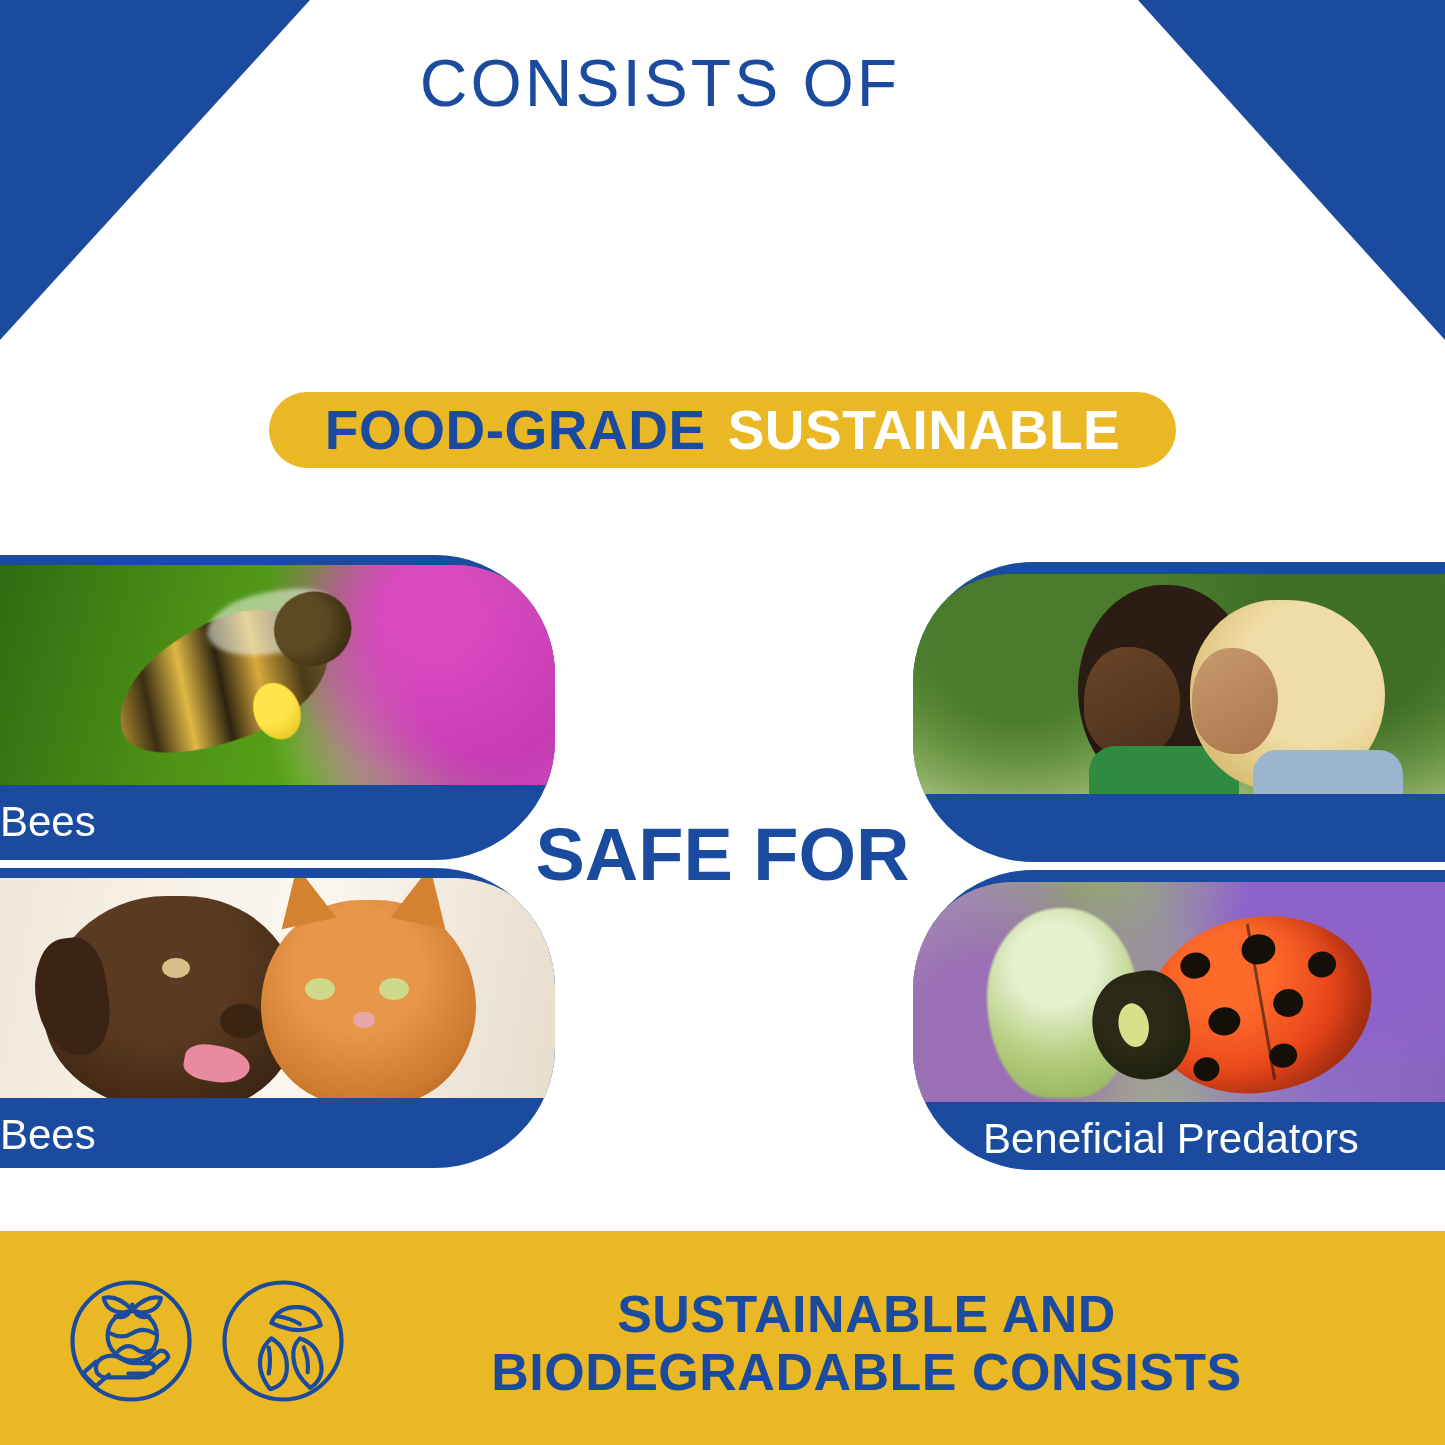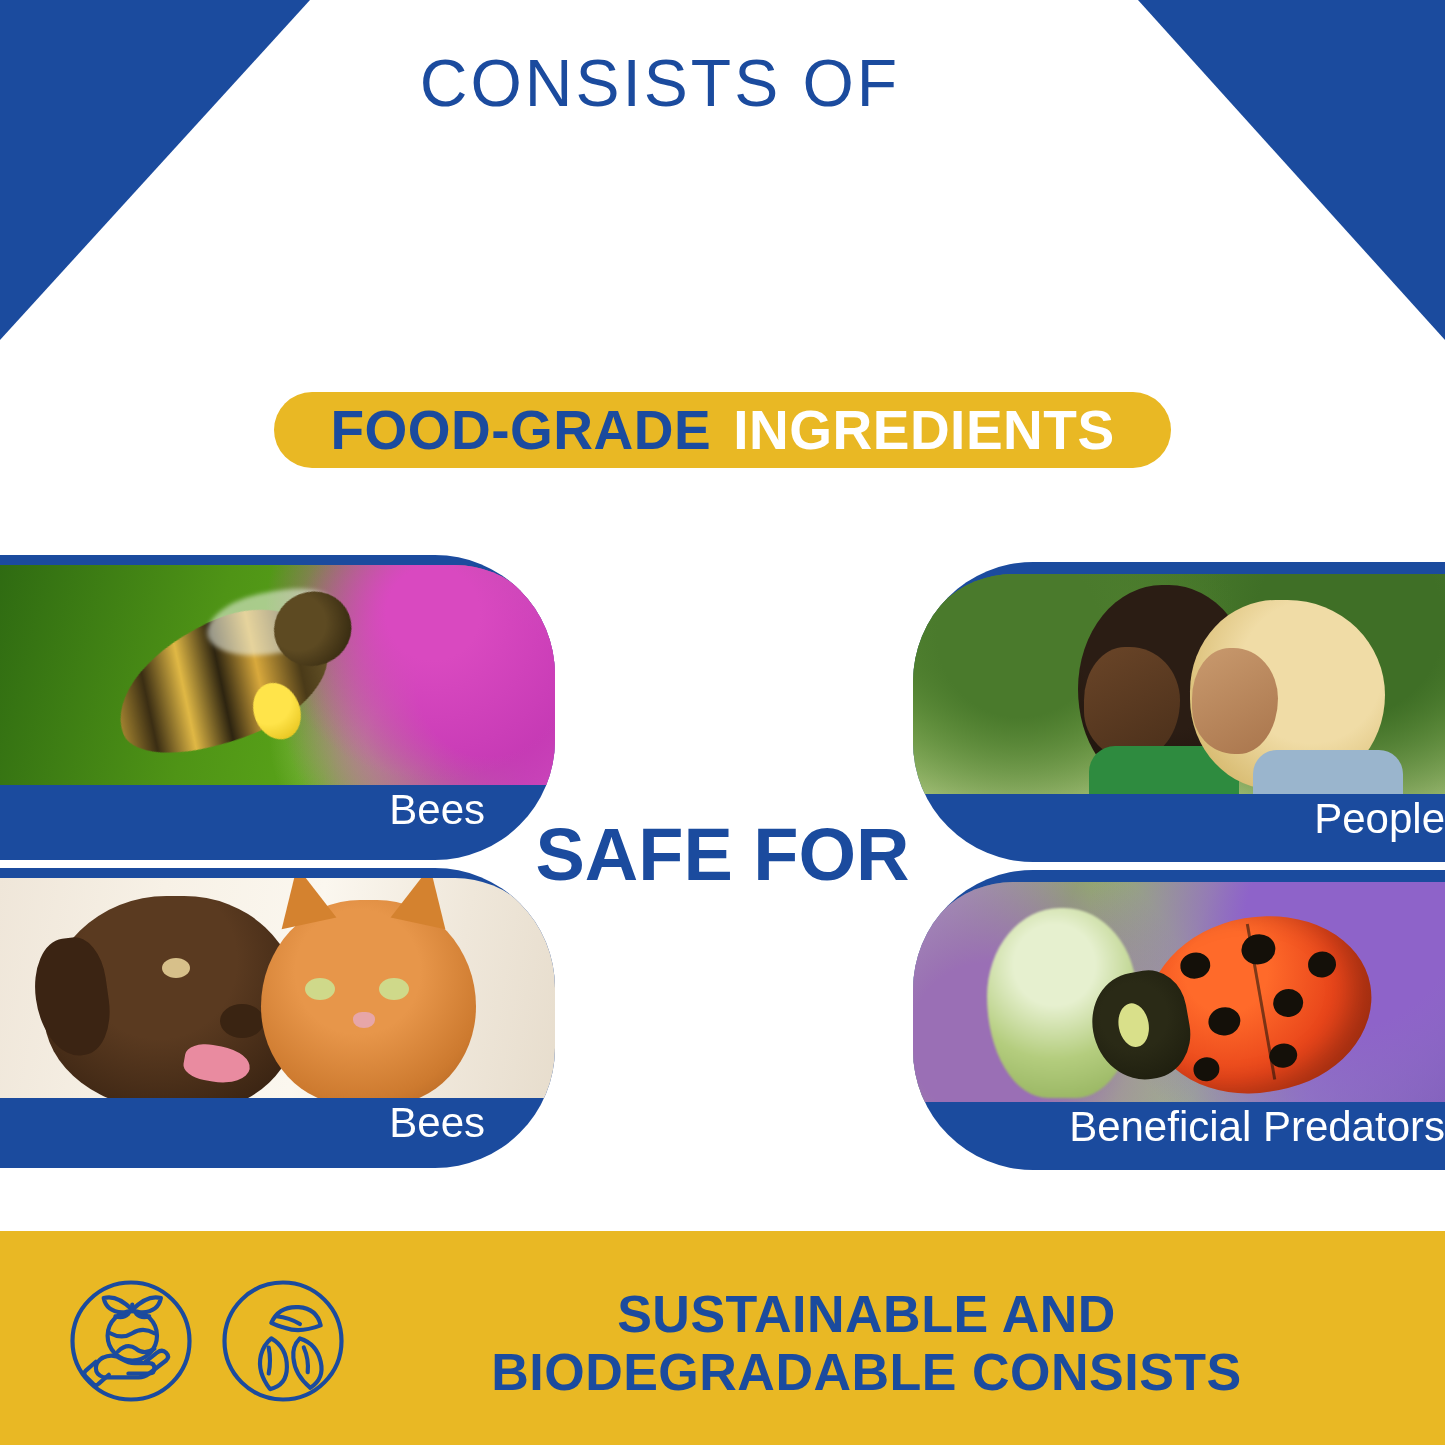--- a/index.html
+++ b/index.html
@@ -147,23 +147,23 @@
   }
   .card.left .card-photo  { margin: 10px 0 0 0; }
   .card.right .card-photo { margin: 12px 0 0 0; }
   .card.left  .card-photo { border-radius: 0 100px 0 0; }
   .card.right .card-photo { border-radius: 100px 0 0 0; }
 
   .card-label {
     color: #ffffff;
     font-size: 42px;
     font-weight: 500;
-    text-align: right;
+    text-align: left;
     line-height: 1;
-    padding-top: 4px;
+    padding-top: 16px;
     white-space: nowrap;
   }
   .card.left .card-label  { padding-right: 70px; }
   .card.right .card-label { padding-left: 70px; }
 
   
   .ph { position: absolute; inset: 0; }
 
   
   .ph-bees {
@@ -395,21 +395,21 @@
 <div class="corner-tri left"></div>
 <div class="corner-tri right"></div>
 
 <div class="hero">
   <div class="hero-eyebrow">CONSISTS OF</div>
 </div>
 
 <div class="pill-wrap">
   <div class="pill">
     <span class="pill-a">FOOD-GRADE</span>
-    <span class="pill-b">INGREDIENTS</span>
+    <span class="pill-b">SUSTAINABLE</span>
   </div>
 </div>
 
 <div class="safe-for">SAFE FOR</div>
 
 <div class="card left" id="card-bees">
   <div class="card-photo">
     <div class="ph ph-bees"></div>
     <div class="bee">
       <div class="bee-wing"></div>
@@ -445,21 +445,20 @@
     <div class="ph ph-people"></div>
     <div class="person-a">
         <div class="person-a-face"></div>
       </div>
     <div class="person-a-body" style="position:absolute;left:33%;top:78%;width:150px;height:60px;background:#2e8b3f;border-radius:26px 26px 0 0;"></div>
     <div class="person-b">
         <div class="person-b-face"></div>
       </div>
     <div class="person-b-body" style="position:absolute;left:64%;top:80%;width:150px;height:56px;background:#9ab5cd;border-radius:24px 24px 0 0;"></div>
   </div>
-  <div class="card-label">People</div>
 </div>
 
 <div class="card right" id="card-pred">
   <div class="card-photo">
     <div class="ph ph-pred"></div>
     <div class="bud"></div>
     <div class="beetle">
       <div class="beetle-head"></div>
       <div class="beetle-line"></div>
       <div class="spot" style="left:18%;top:14%;width:30px;height:26px;"></div>

